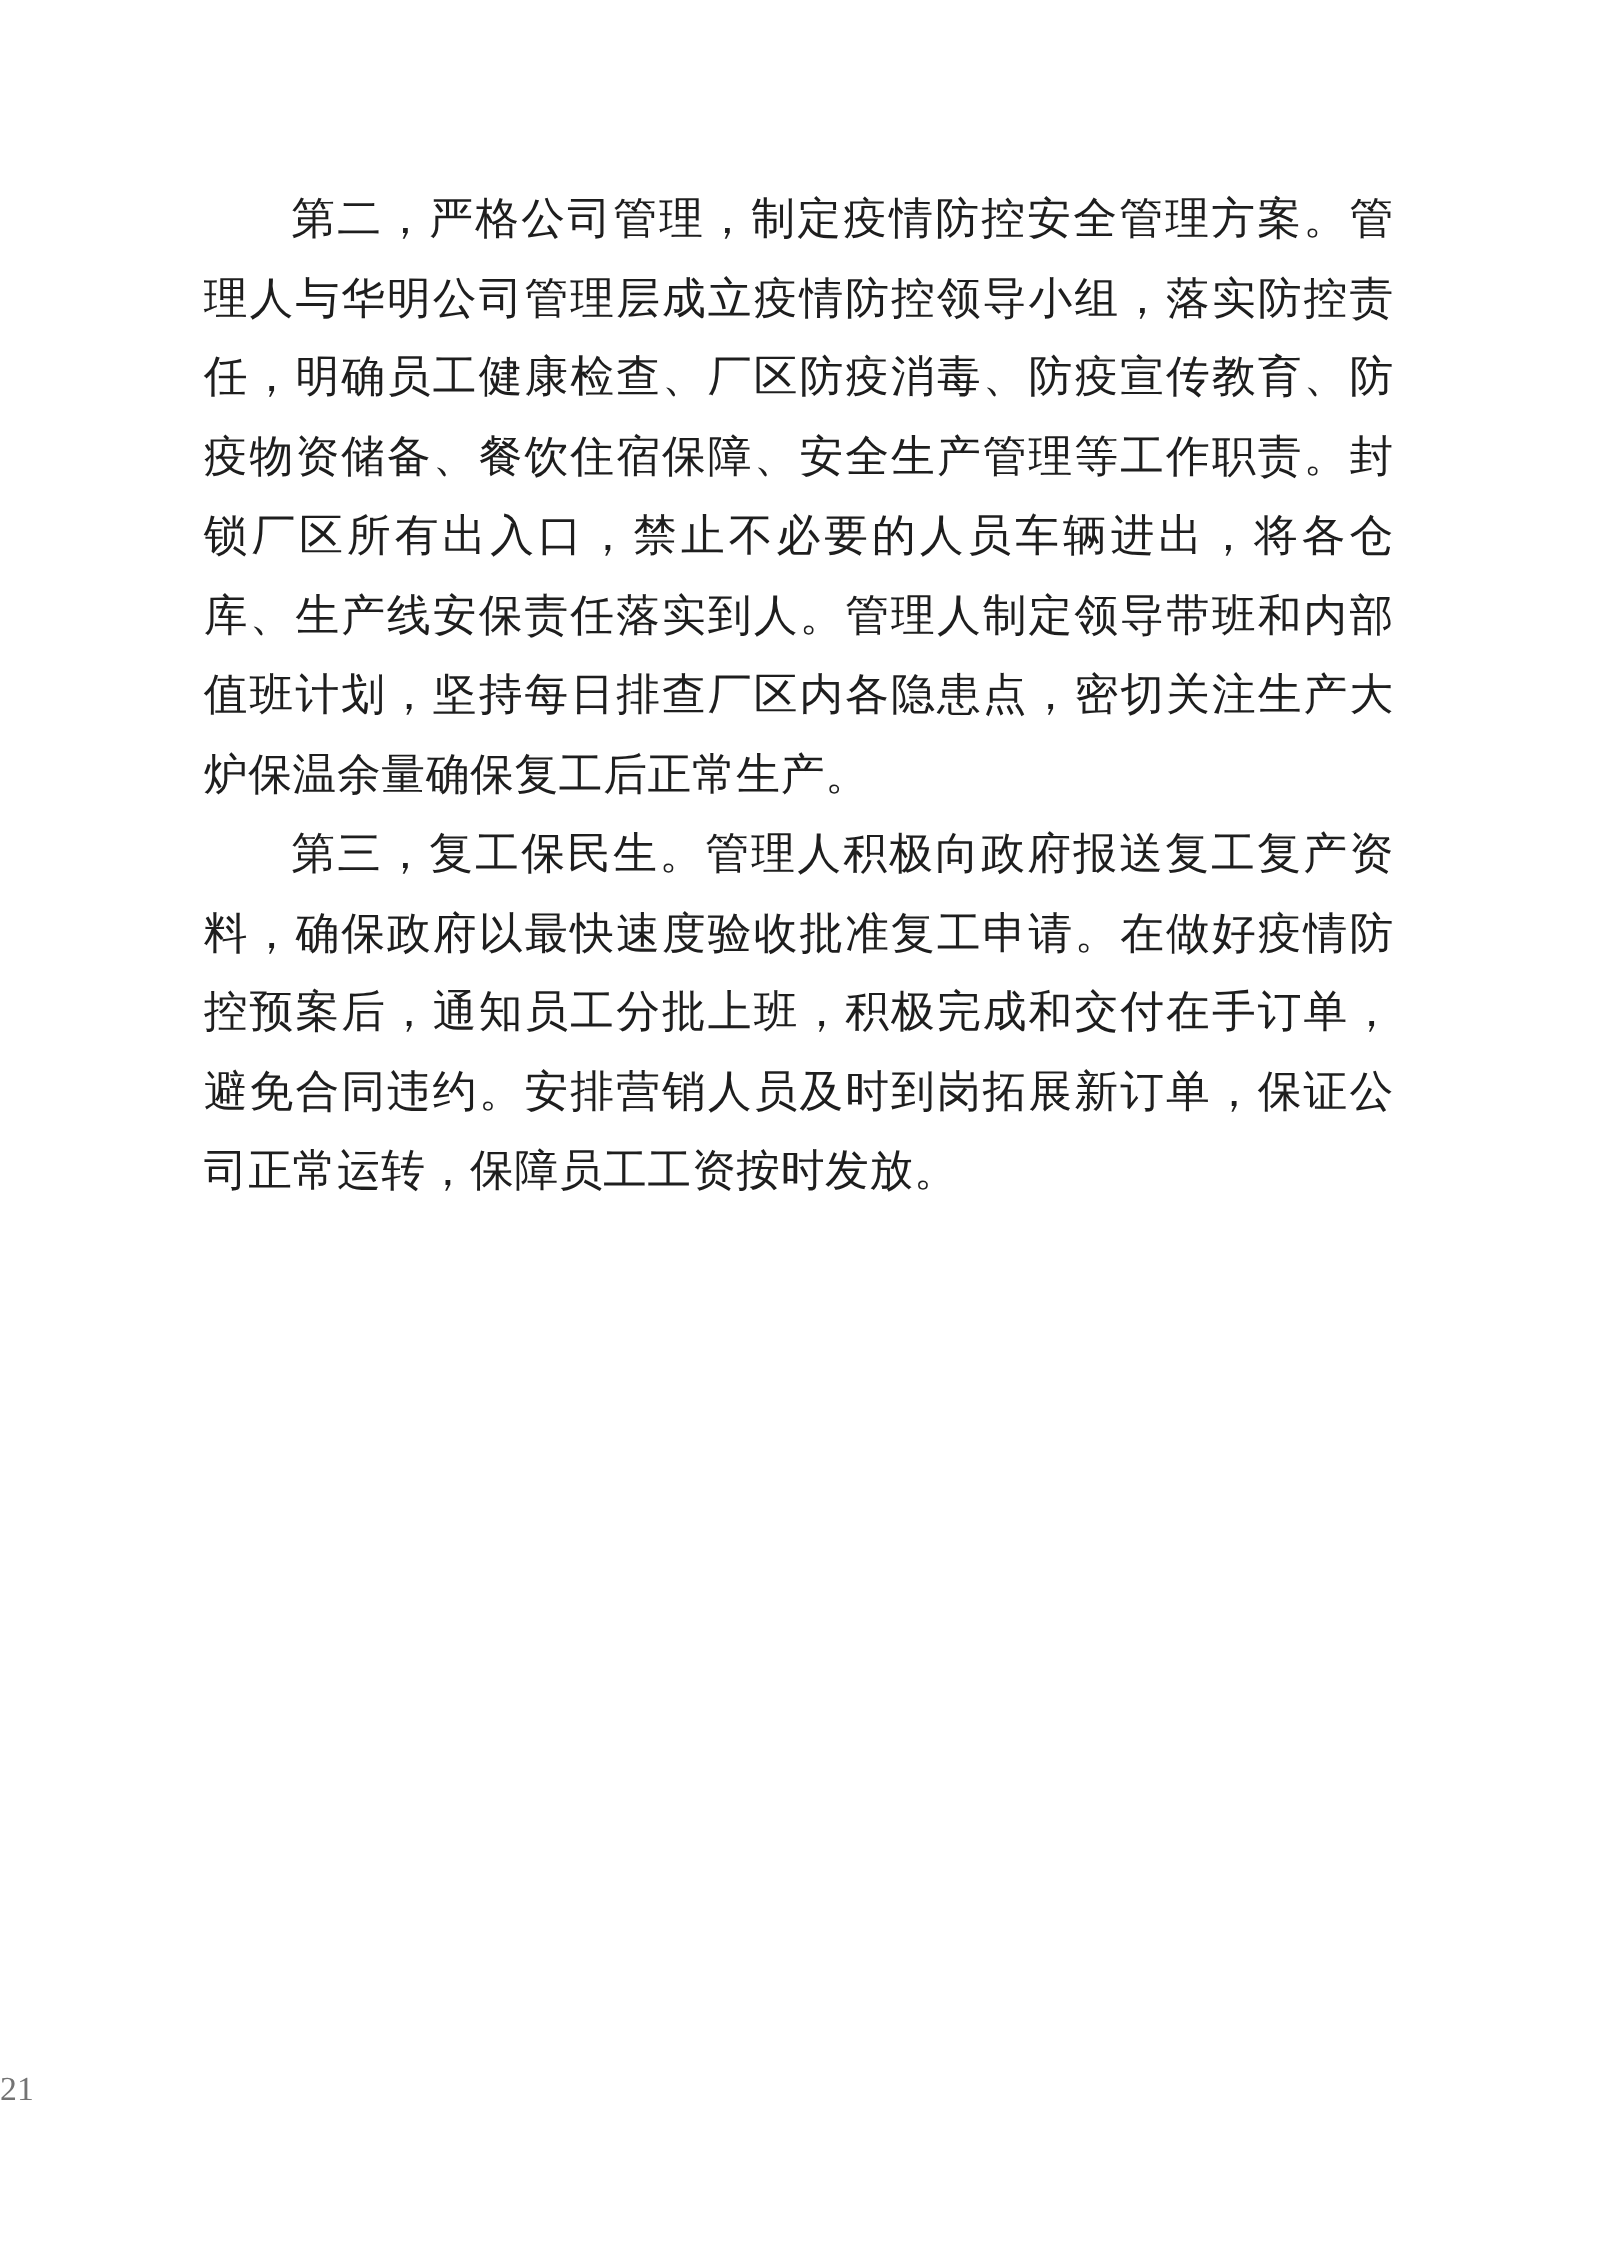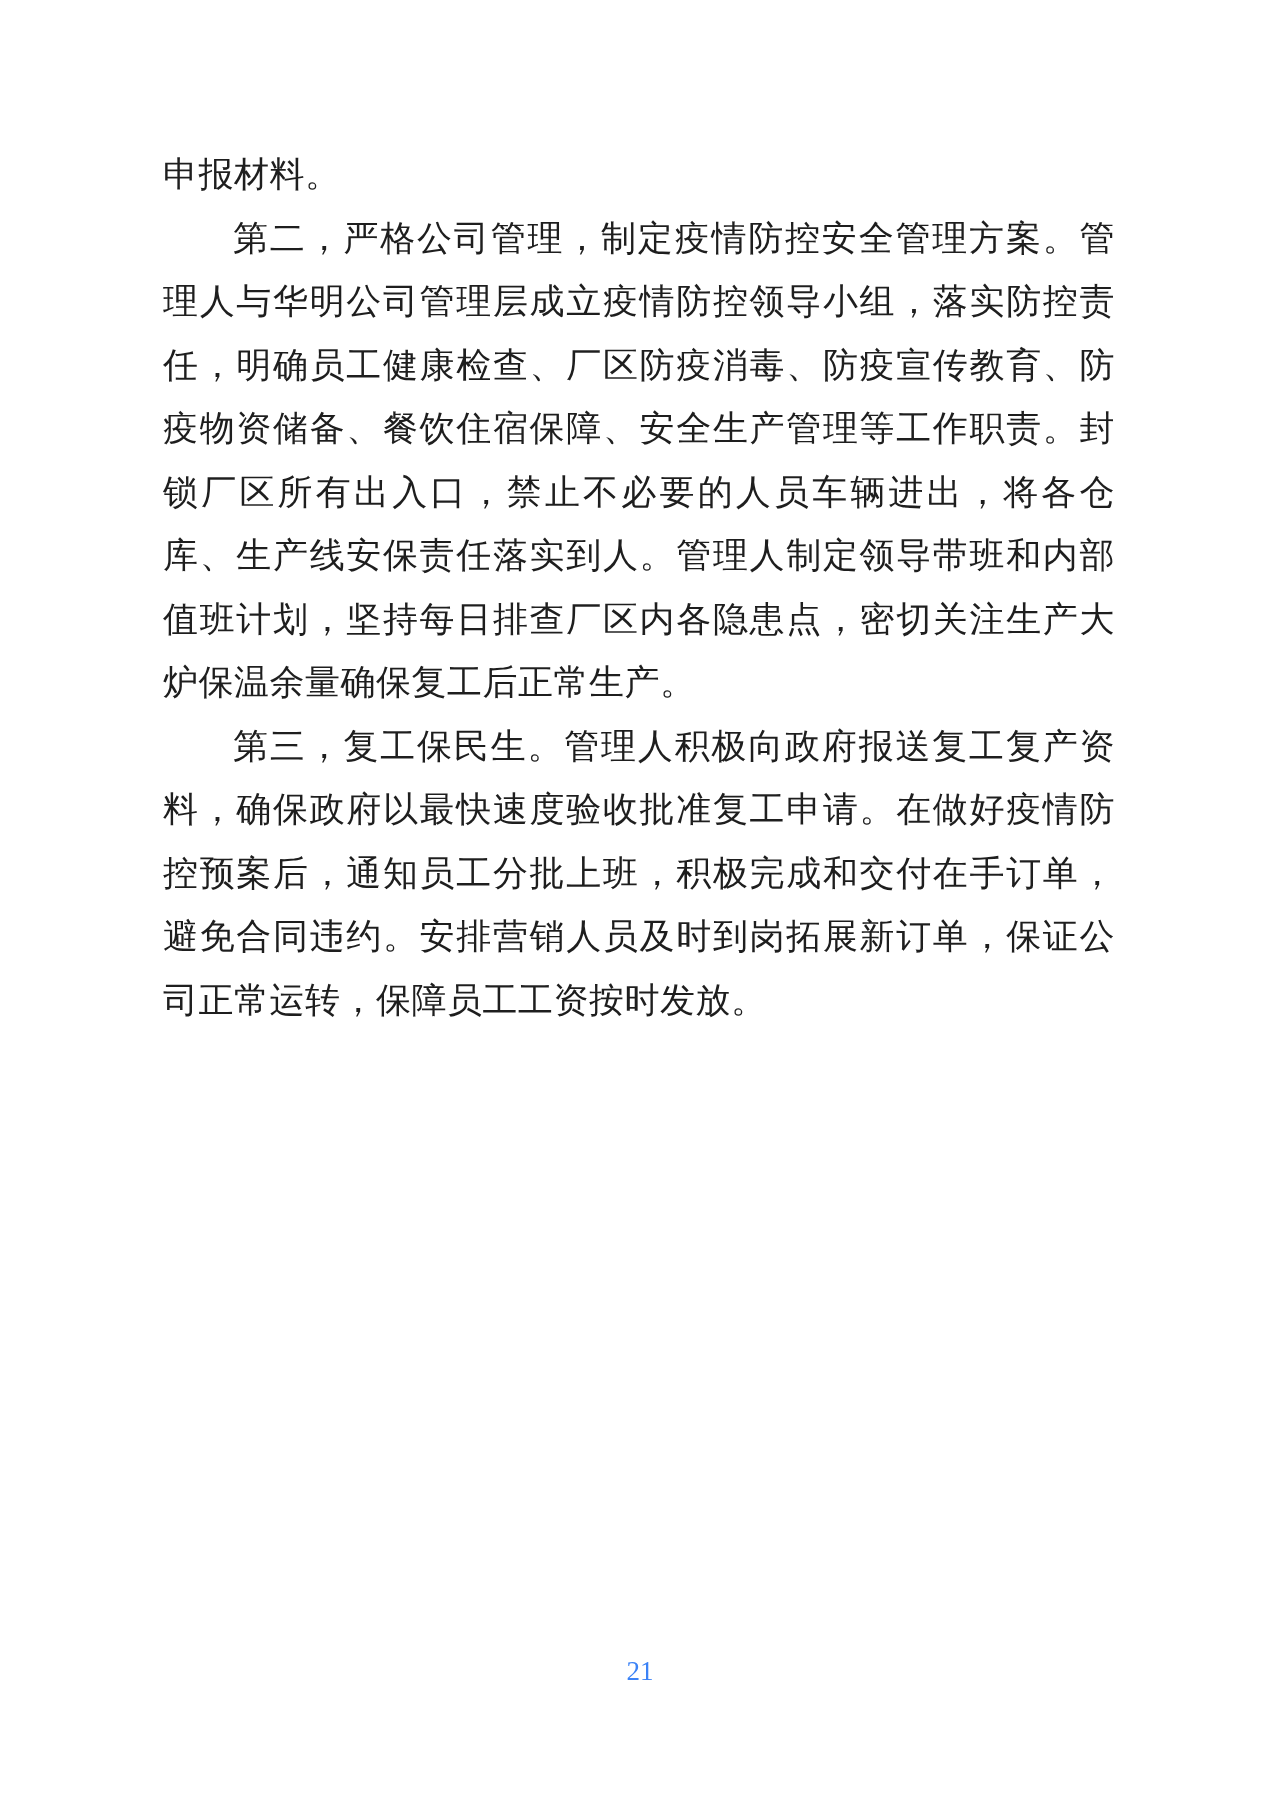--- a/index.html
+++ b/index.html
@@ -32,28 +32,27 @@
     word-break: normal;
   }
   .para.indent {
     text-indent: 2em;
   }
   .page-footer {
     position: absolute;
     left: 0;
     top: 1656px;
     width: 100%;
-    text-align: center;
+    text-align: left;
     font-size: 27px;
-    color: #3b82f6;
+    color: #737373;
   }
 </style>
 </head>
 <body>
 
 <div class="page">
   <div class="content">
-    <p class="para">申报材料。</p>
     <p class="para indent">第二，严格公司管理，制定疫情防控安全管理方案。管理人与华明公司管理层成立疫情防控领导小组，落实防控责任，明确员工健康检查、厂区防疫消毒、防疫宣传教育、防疫物资储备、餐饮住宿保障、安全生产管理等工作职责。封锁厂区所有出入口，禁止不必要的人员车辆进出，将各仓库、生产线安保责任落实到人。管理人制定领导带班和内部值班计划，坚持每日排查厂区内各隐患点，密切关注生产大炉保温余量确保复工后正常生产。</p>
     <p class="para indent">第三，复工保民生。管理人积极向政府报送复工复产资料，确保政府以最快速度验收批准复工申请。在做好疫情防控预案后，通知员工分批上班，积极完成和交付在手订单，避免合同违约。安排营销人员及时到岗拓展新订单，保证公司正常运转，保障员工工资按时发放。</p>
   </div>
   <div class="page-footer">21</div>
 </div>
 
 </body></html>

